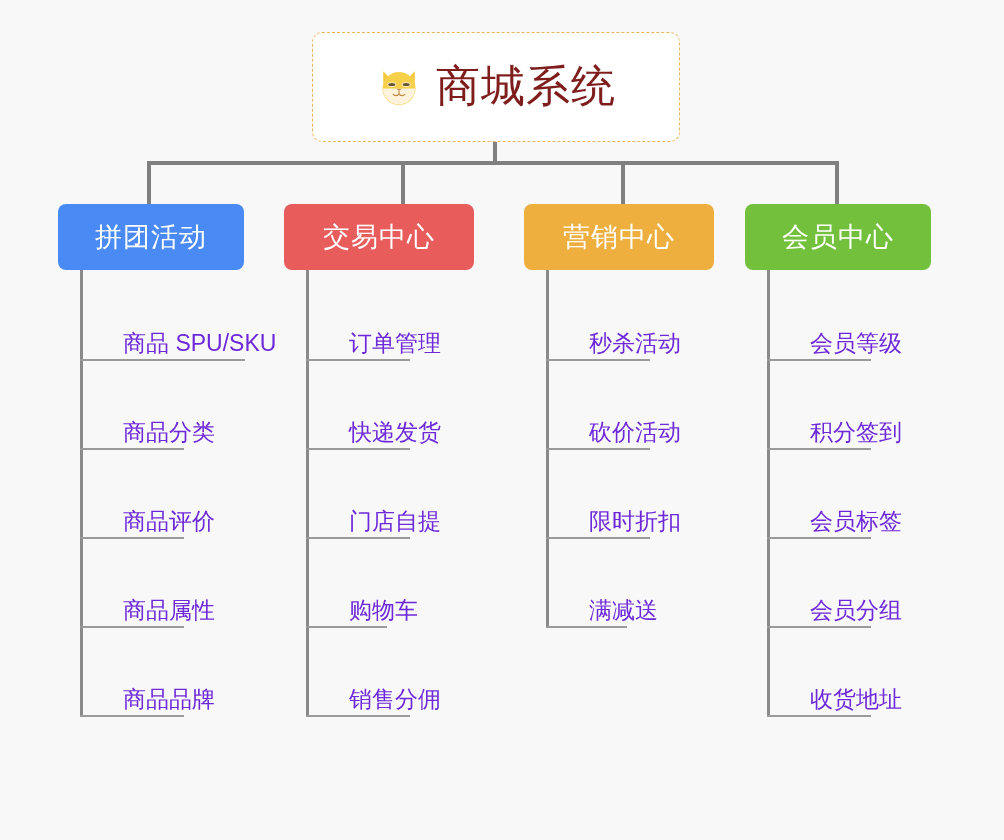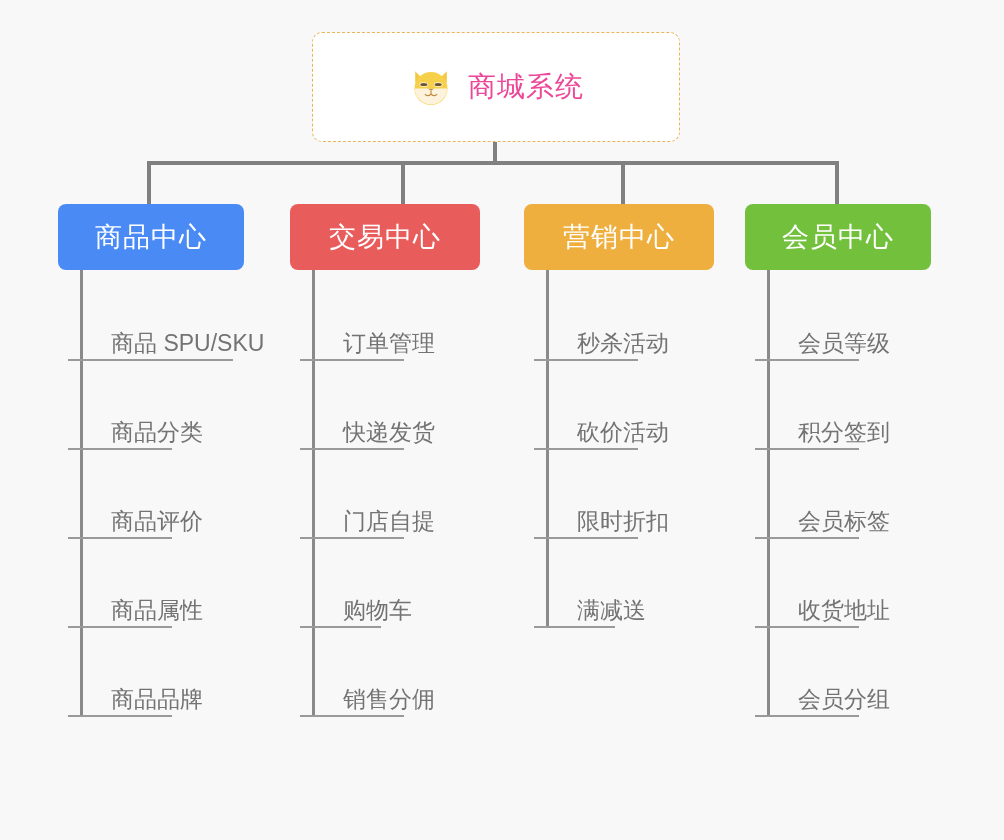--- a/index.html
+++ b/index.html
@@ -36,22 +36,22 @@
     justify-content: center;
     gap: 14px;
   }
   .root-emoji {
     width: 46px;
     height: 46px;
     flex: 0 0 auto;
     display: block;
   }
   .root-title {
-    font-size: 28px;
-    color: #ec4899;
+    font-size: 44px;
+    color: #7f1d1d;
     line-height: 1;
     letter-spacing: 1px;
     white-space: nowrap;
     font-family: Liberation Serif, serif;
   }
 
   
   .conn {
     position: absolute;
     background: #808080;
@@ -104,24 +104,24 @@
   }
   .leaf {
     position: relative;
     height: 89px;
     display: flex;
     align-items: flex-end;
     box-sizing: border-box;
   }
   .leaf-label {
     display: inline-block;
-    margin-left: 22px;
+    margin-left: 34px;
     padding: 0 6px 5px 6px;
     font-size: 23px;
-    color: #737373;
+    color: #6d28d9;
     line-height: 1.1;
     white-space: nowrap;
     position: relative;
   }
   .leaf-underline {
     position: absolute;
     left: 0;
     bottom: 0;
     height: 2px;
     background: #9a9a9a;
@@ -155,42 +155,42 @@
 
   <div class="conn conn-stem"></div>
   <div class="conn conn-bus"></div>
   <div class="conn conn-drop" style="left:147px"></div>
   <div class="conn conn-drop" style="left:401px"></div>
   <div class="conn conn-drop" style="left:621px"></div>
   <div class="conn conn-drop" style="left:835px"></div>
 
   <div class="branch" style="left:58px;width:186px">
     <div class="branch-head" style="background:#4a8af4">
-      <span class="branch-head-label">商品中心</span>
+      <span class="branch-head-label">拼团活动</span>
     </div>
     <div class="leaf-list">
       <div class="leaf">
           <span class="leaf-label">商品 SPU/SKU<span class="leaf-underline" style="width:100%;left:-37px"></span></span>
         </div>
       <div class="leaf">
           <span class="leaf-label">商品分类<span class="leaf-underline" style="width:100%;left:-37px"></span></span>
         </div>
       <div class="leaf">
           <span class="leaf-label">商品评价<span class="leaf-underline" style="width:100%;left:-37px"></span></span>
         </div>
       <div class="leaf">
           <span class="leaf-label">商品属性<span class="leaf-underline" style="width:100%;left:-37px"></span></span>
         </div>
       <div class="leaf">
           <span class="leaf-label">商品品牌<span class="leaf-underline" style="width:100%;left:-37px"></span></span>
         </div>
     </div>
   </div>
 
-  <div class="branch" style="left:290px;width:190px">
+  <div class="branch" style="left:284px;width:190px">
     <div class="branch-head" style="background:#e85c5c">
       <span class="branch-head-label">交易中心</span>
     </div>
     <div class="leaf-list">
       <div class="leaf">
           <span class="leaf-label">订单管理<span class="leaf-underline" style="width:100%;left:-37px"></span></span>
         </div>
       <div class="leaf">
           <span class="leaf-label">快递发货<span class="leaf-underline" style="width:100%;left:-37px"></span></span>
         </div>
@@ -234,21 +234,21 @@
       <div class="leaf">
           <span class="leaf-label">会员等级<span class="leaf-underline" style="width:100%;left:-37px"></span></span>
         </div>
       <div class="leaf">
           <span class="leaf-label">积分签到<span class="leaf-underline" style="width:100%;left:-37px"></span></span>
         </div>
       <div class="leaf">
           <span class="leaf-label">会员标签<span class="leaf-underline" style="width:100%;left:-37px"></span></span>
         </div>
       <div class="leaf">
+          <span class="leaf-label">会员分组<span class="leaf-underline" style="width:100%;left:-37px"></span></span>
+        </div>
+      <div class="leaf">
           <span class="leaf-label">收货地址<span class="leaf-underline" style="width:100%;left:-37px"></span></span>
         </div>
-      <div class="leaf">
-          <span class="leaf-label">会员分组<span class="leaf-underline" style="width:100%;left:-37px"></span></span>
-        </div>
     </div>
   </div>
 
 </div>
 
 </body></html>

